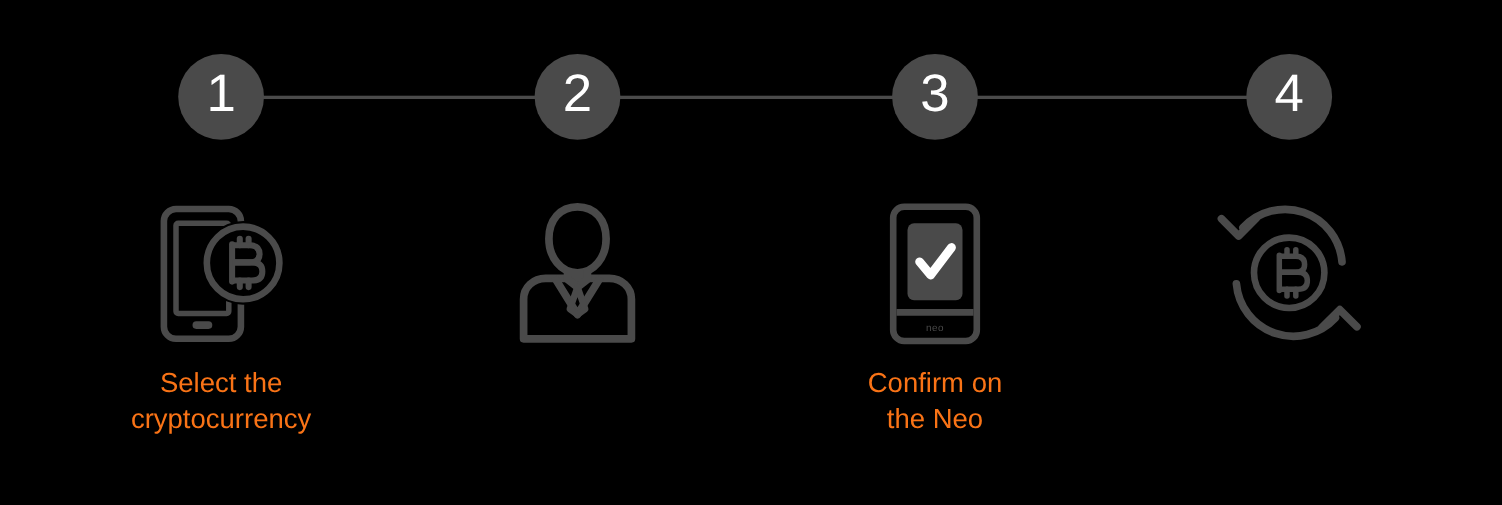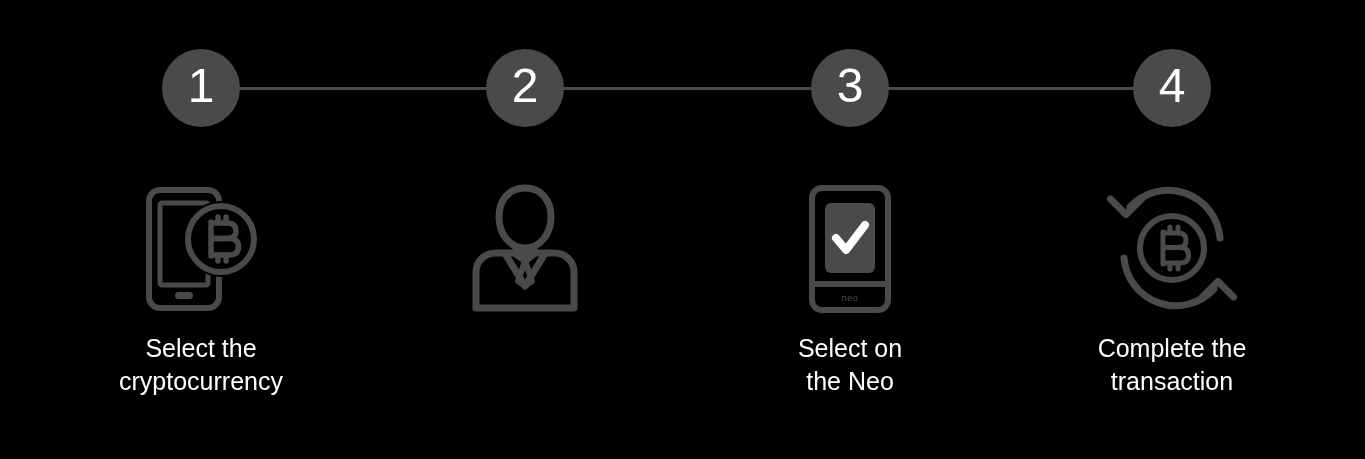--- a/index.html
+++ b/index.html
@@ -83,21 +83,21 @@
     justify-content: center;
   }
   .step-icon svg { display: block; }
 
   .step-label {
     position: absolute;
     top: 332px;
     left: 0;
     width: 260px;
     text-align: center;
-    color: #ffffff;
+    color: #f97316;
     font-size: 25px;
     line-height: 33px;
     font-family: "Liberation Sans", sans-serif;
     font-weight: 400;
     white-space: pre-line;
   }
 </style>
 </head>
 <body>
 
@@ -167,21 +167,21 @@
         <rect x="41" y="21" width="50" height="70" rx="6" ry="6" fill="#4a4a4a"></rect>
 
         <path d="M52 56 L62 68 L81 43" stroke="#ffffff" stroke-width="8" fill="none" stroke-linecap="round" stroke-linejoin="round"></path>
 
         <text x="66" y="119" fill="#4a4a4a" font-size="9" font-family="Liberation Sans, sans-serif" text-anchor="middle" letter-spacing="0.5">neo</text>
       </svg>
     </div>
     <div class="step-circle">
       <span class="step-number">3</span>
     </div>
-    <div class="step-label">Select on
+    <div class="step-label">Confirm on
 the Neo</div>
   </div>
 
   <div class="step step-4">
     <div class="step-circle">
       <span class="step-number">4</span>
     </div>
     <div class="step-icon">
       <svg width="132" height="132" viewBox="0 0 132 132" fill="none">
 
@@ -196,17 +196,15 @@
           <path d="M57 50 L57 82"></path>
           <path d="M64 45 L64 51"></path>
           <path d="M72 45 L72 51"></path>
           <path d="M64 81 L64 87"></path>
           <path d="M72 81 L72 87"></path>
         </g>
         <path d="M57 51 L72 51 Q80 51 80 58.5 Q80 65.5 72 65.5 L57 65.5" stroke="#4a4a4a" stroke-width="5" fill="none" stroke-linejoin="round"></path>
         <path d="M57 65.5 L74 65.5 Q82.5 65.5 82.5 73.25 Q82.5 81 74 81 L57 81" stroke="#4a4a4a" stroke-width="5" fill="none" stroke-linejoin="round"></path>
       </svg>
     </div>
-    <div class="step-label">Complete the
-transaction</div>
   </div>
 
 </div>
 
 </body></html>

